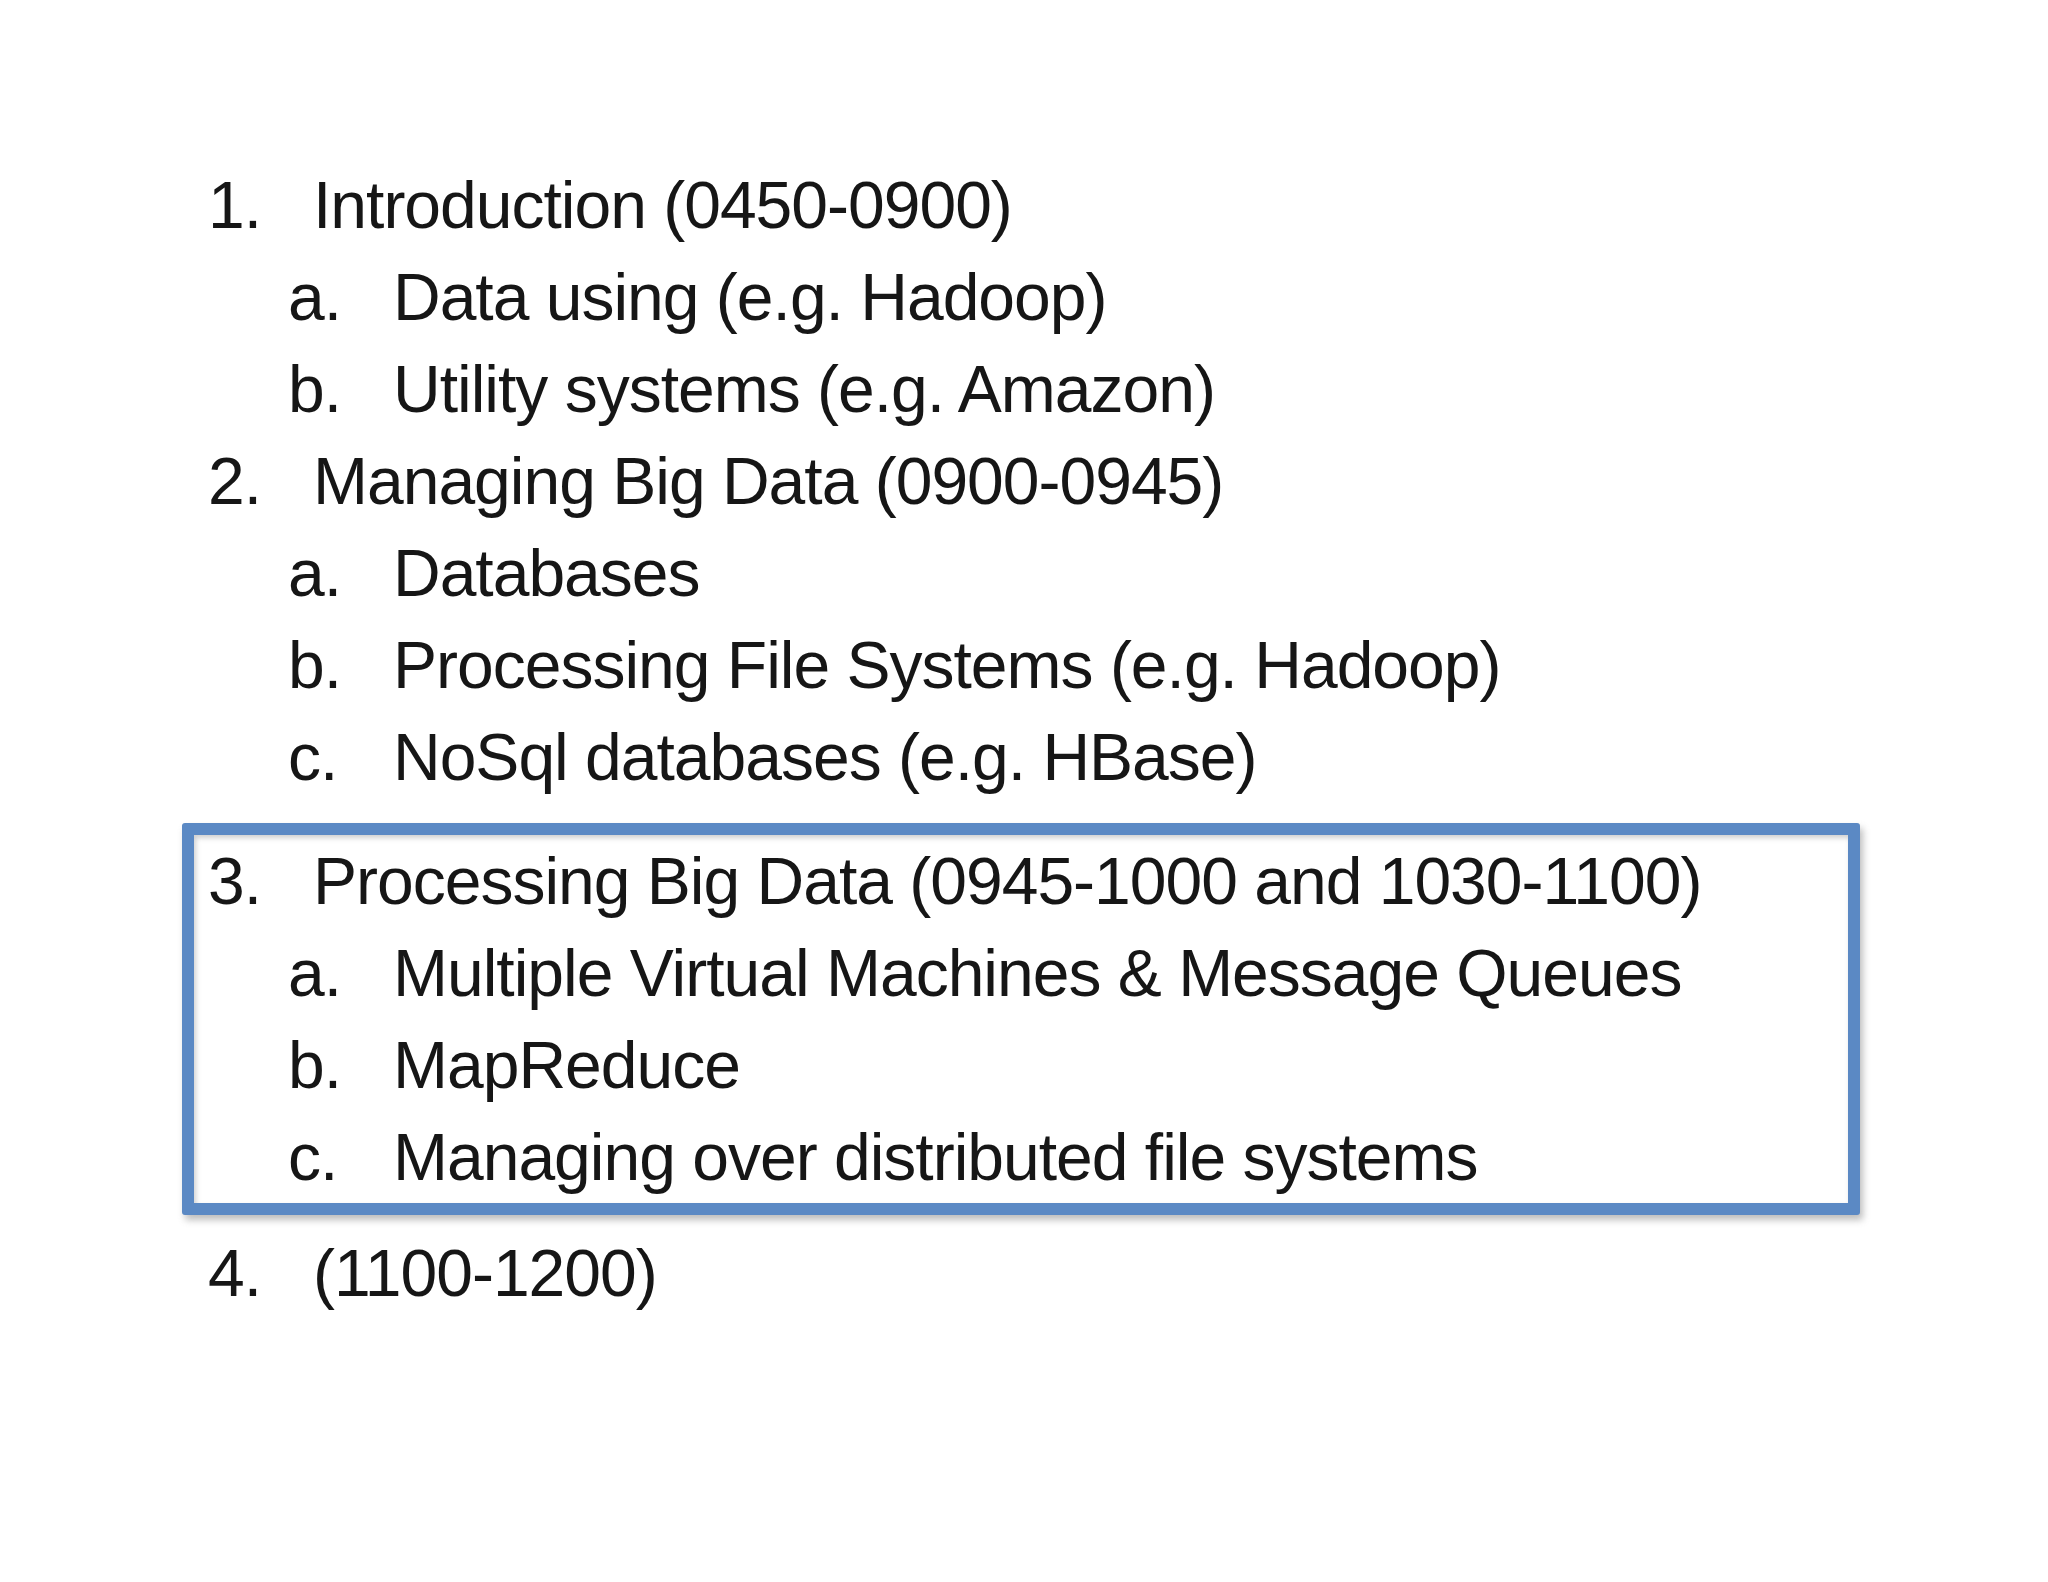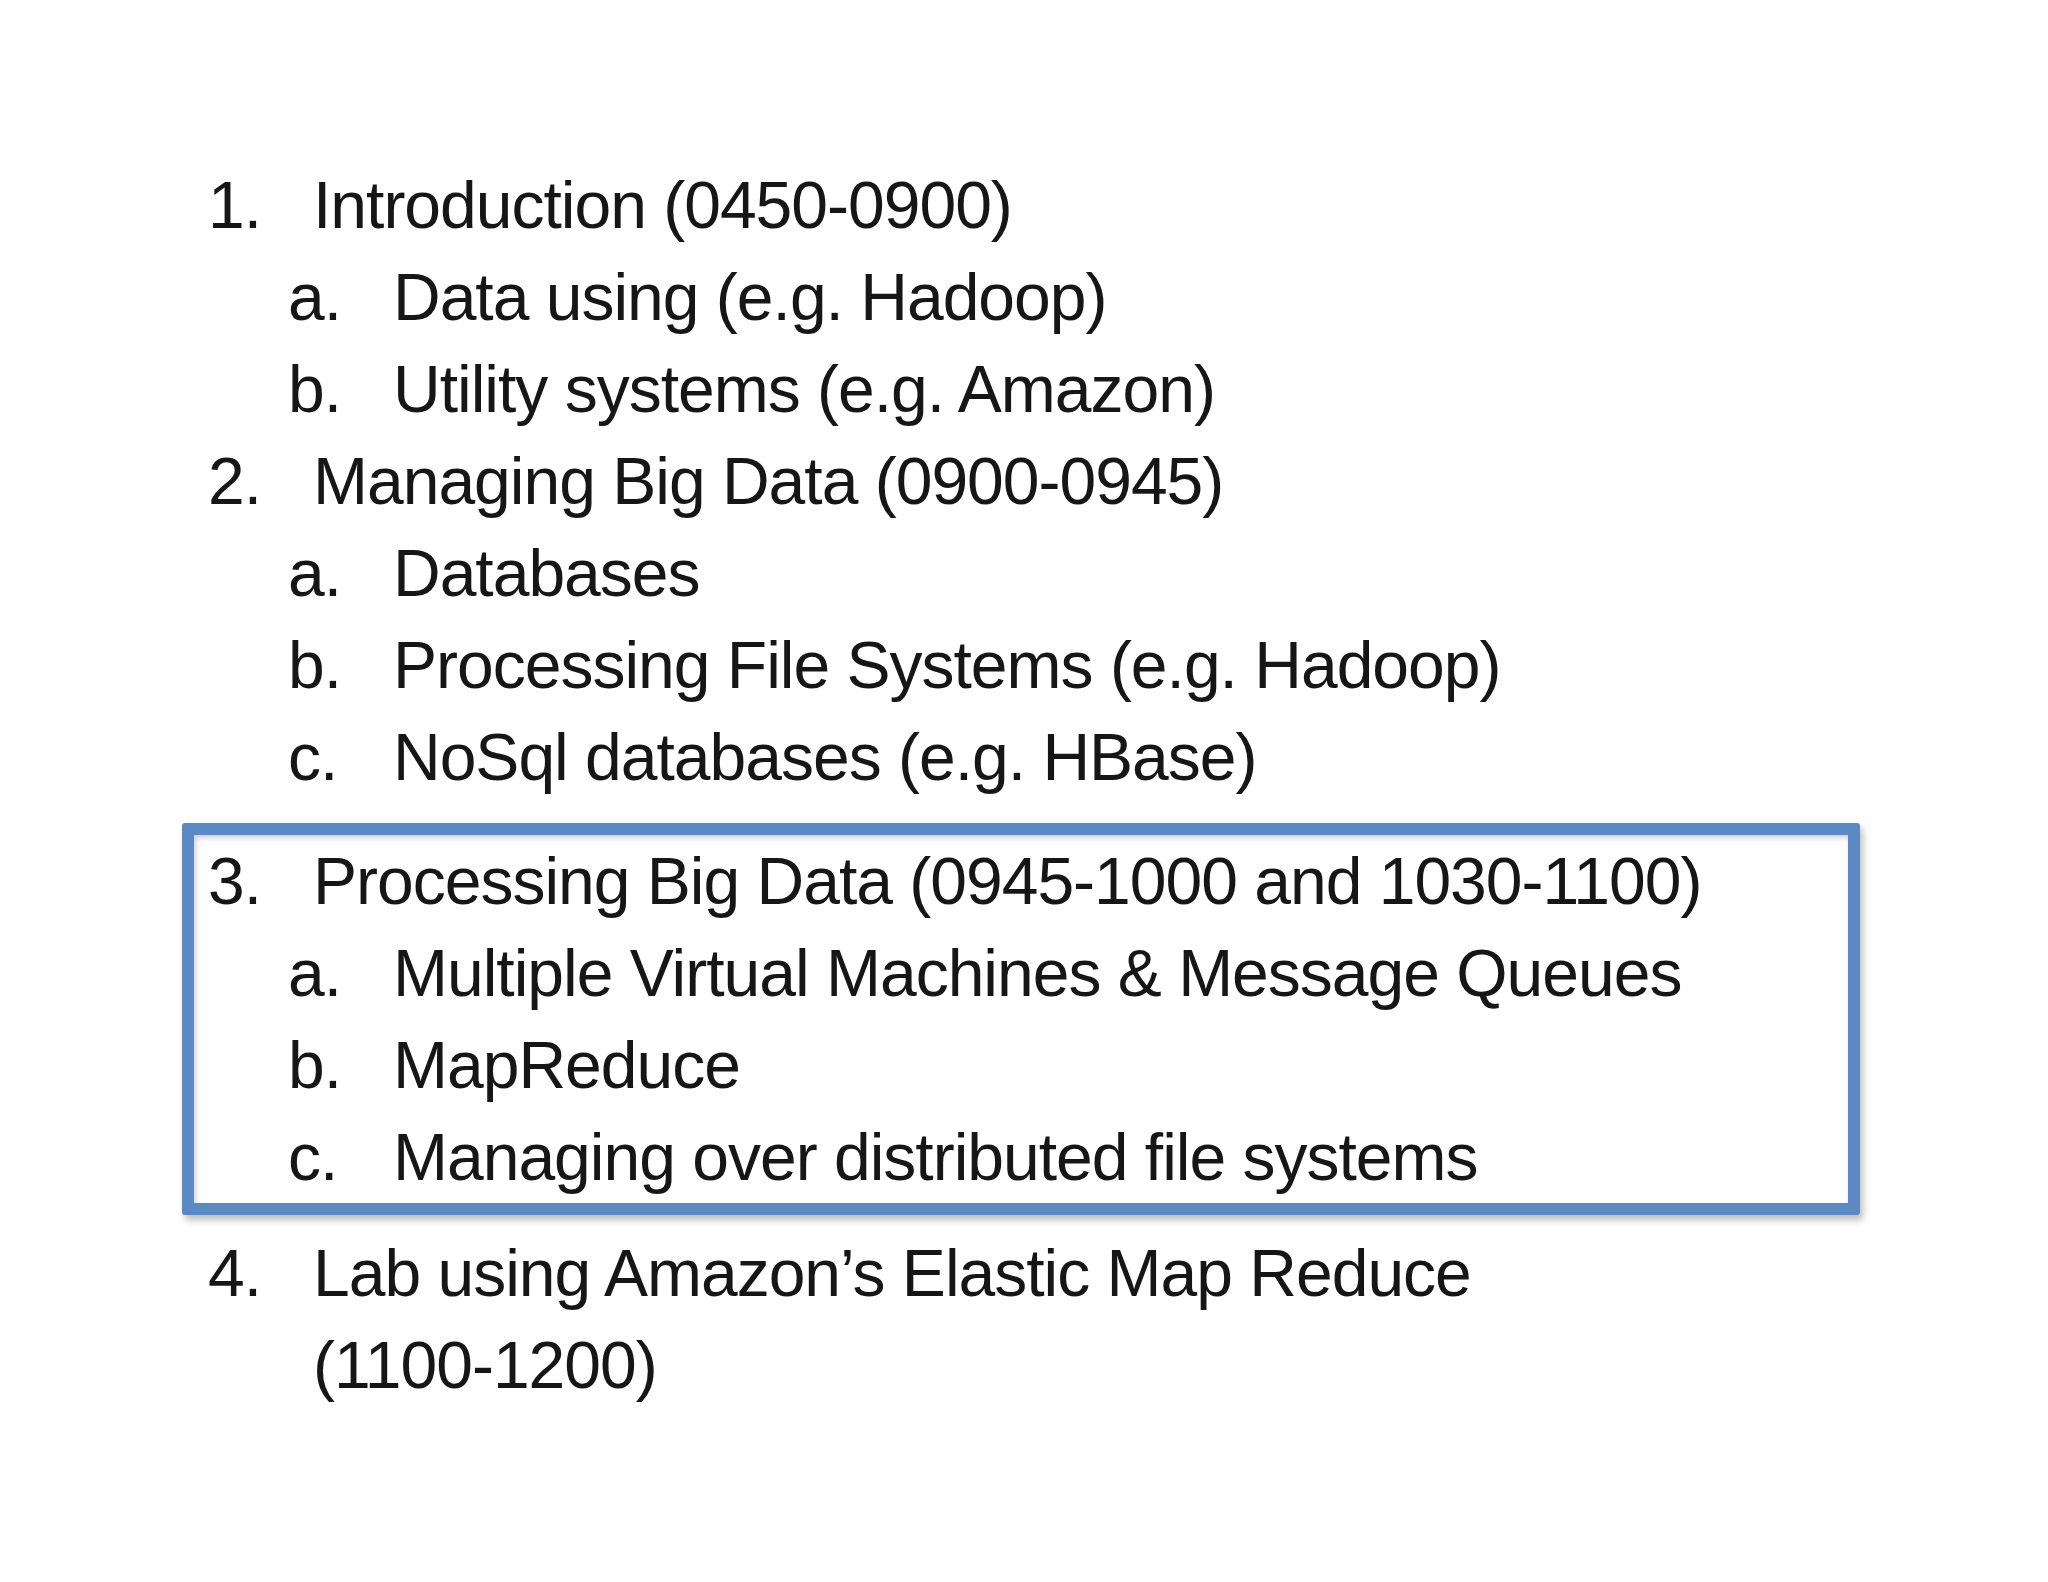--- a/index.html
+++ b/index.html
@@ -98,17 +98,17 @@
         <span class="txt">MapReduce</span>
       </div>
       <div class="row sub">
         <span class="marker">c.</span>
         <span class="txt">Managing over distributed file systems</span>
       </div>
     </div>
 
     <div class="row top">
       <span class="marker">4.</span>
-      <span class="txt"><span>Lab using Amazon’s Elastic Map Reduce</span><span class="line2">(1100-1200)</span></span>
+      <span class="txt"><span class="line2">(1100-1200)</span></span>
     </div>
 
   </div>
 </div>
 
 </body></html>

